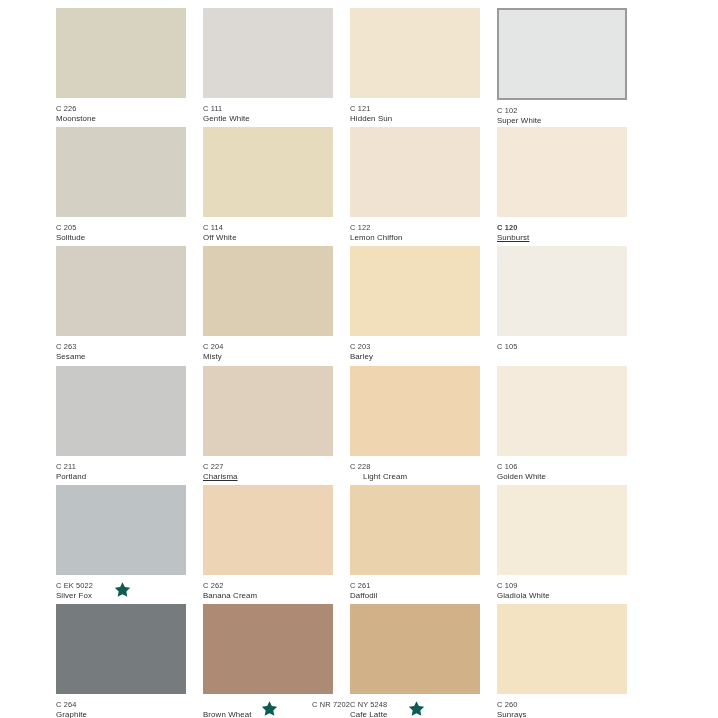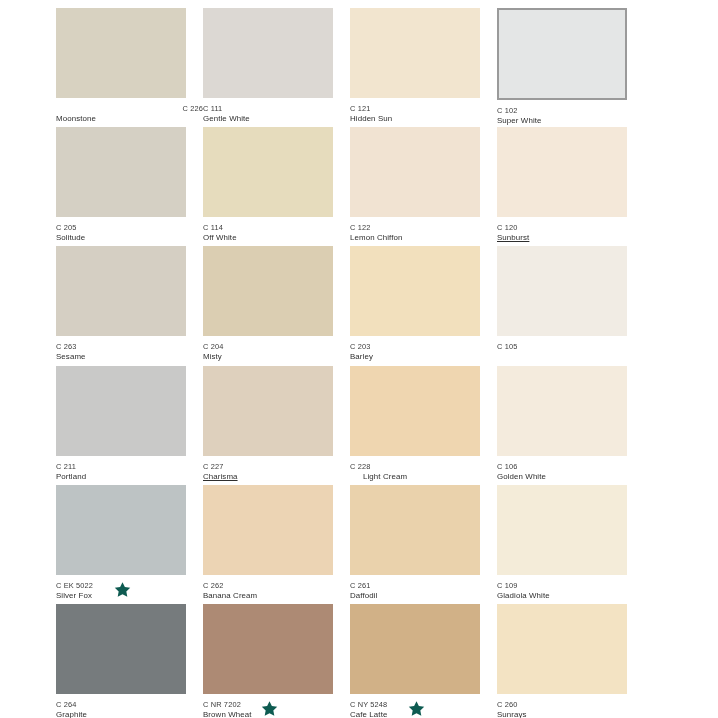--- a/index.html
+++ b/index.html
@@ -73,21 +73,21 @@
     display: block;
   }
 </style>
 </head>
 <body>
 
 <div id="palette-grid">
   <div class="swatch-cell">
     <div class="swatch-chip" style="background-color: rgb(216, 210, 193);"></div>
     <div class="swatch-meta">
-      <div class="swatch-code" style="color: rgb(59, 59, 59); text-align: right;">C 226</div>
+      <div class="swatch-code" style="color: rgb(59, 59, 59);">C 226</div>
       <div class="swatch-name" style="color: rgb(46, 46, 46);">Moonstone</div>
 
     </div>
   </div>
 
   <div class="swatch-cell">
     <div class="swatch-chip" style="background-color: rgb(220, 216, 211);"></div>
     <div class="swatch-meta">
       <div class="swatch-code" style="color: rgb(59, 59, 59);">C 111</div>
       <div class="swatch-name" style="color: rgb(46, 46, 46);">Gentle White</div>
@@ -136,21 +136,21 @@
     <div class="swatch-meta">
       <div class="swatch-code" style="color: rgb(59, 59, 59);">C 122</div>
       <div class="swatch-name" style="color: rgb(46, 46, 46);">Lemon Chiffon</div>
 
     </div>
   </div>
 
   <div class="swatch-cell">
     <div class="swatch-chip" style="background-color: rgb(244, 232, 217);"></div>
     <div class="swatch-meta">
-      <div class="swatch-code" style="color: rgb(59, 59, 59);">C 120</div>
+      <div class="swatch-code" style="color: rgb(59, 59, 59); font-weight: bold;">C 120</div>
       <div class="swatch-name" style="color: rgb(46, 46, 46); text-decoration: underline;">Sunburst</div>
 
     </div>
   </div>
 
   <div class="swatch-cell">
     <div class="swatch-chip" style="background-color: rgb(213, 207, 195);"></div>
     <div class="swatch-meta">
       <div class="swatch-code" style="color: rgb(59, 59, 59);">C 263</div>
       <div class="swatch-name" style="color: rgb(46, 46, 46);">Sesame</div>
@@ -266,21 +266,21 @@
     <div class="swatch-meta">
       <div class="swatch-code" style="color: rgb(59, 59, 59);">C 264</div>
       <div class="swatch-name" style="color: rgb(46, 46, 46);">Graphite</div>
 
     </div>
   </div>
 
   <div class="swatch-cell">
     <div class="swatch-chip" style="background-color: rgb(173, 138, 116);"></div>
     <div class="swatch-meta">
-      <div class="swatch-code" style="color: rgb(59, 59, 59);">C NR 7202</div>
+      <div class="swatch-code" style="color: rgb(59, 59, 59); text-align: right;">C NR 7202</div>
       <div class="swatch-name" style="color: rgb(46, 46, 46);">Brown Wheat</div>
       <span class="star-icon">
         <svg viewBox="0 0 24 24" width="17" height="17" aria-hidden="true">
           <polygon points="12,1.6 15.35,8.5 22.9,9.5 17.4,14.8 18.8,22.3 12,18.7 5.2,22.3 6.6,14.8 1.1,9.5 8.65,8.5" fill="#0e5b51"></polygon>
         </svg>
       </span>
     </div>
   </div>
 
   <div class="swatch-cell">

